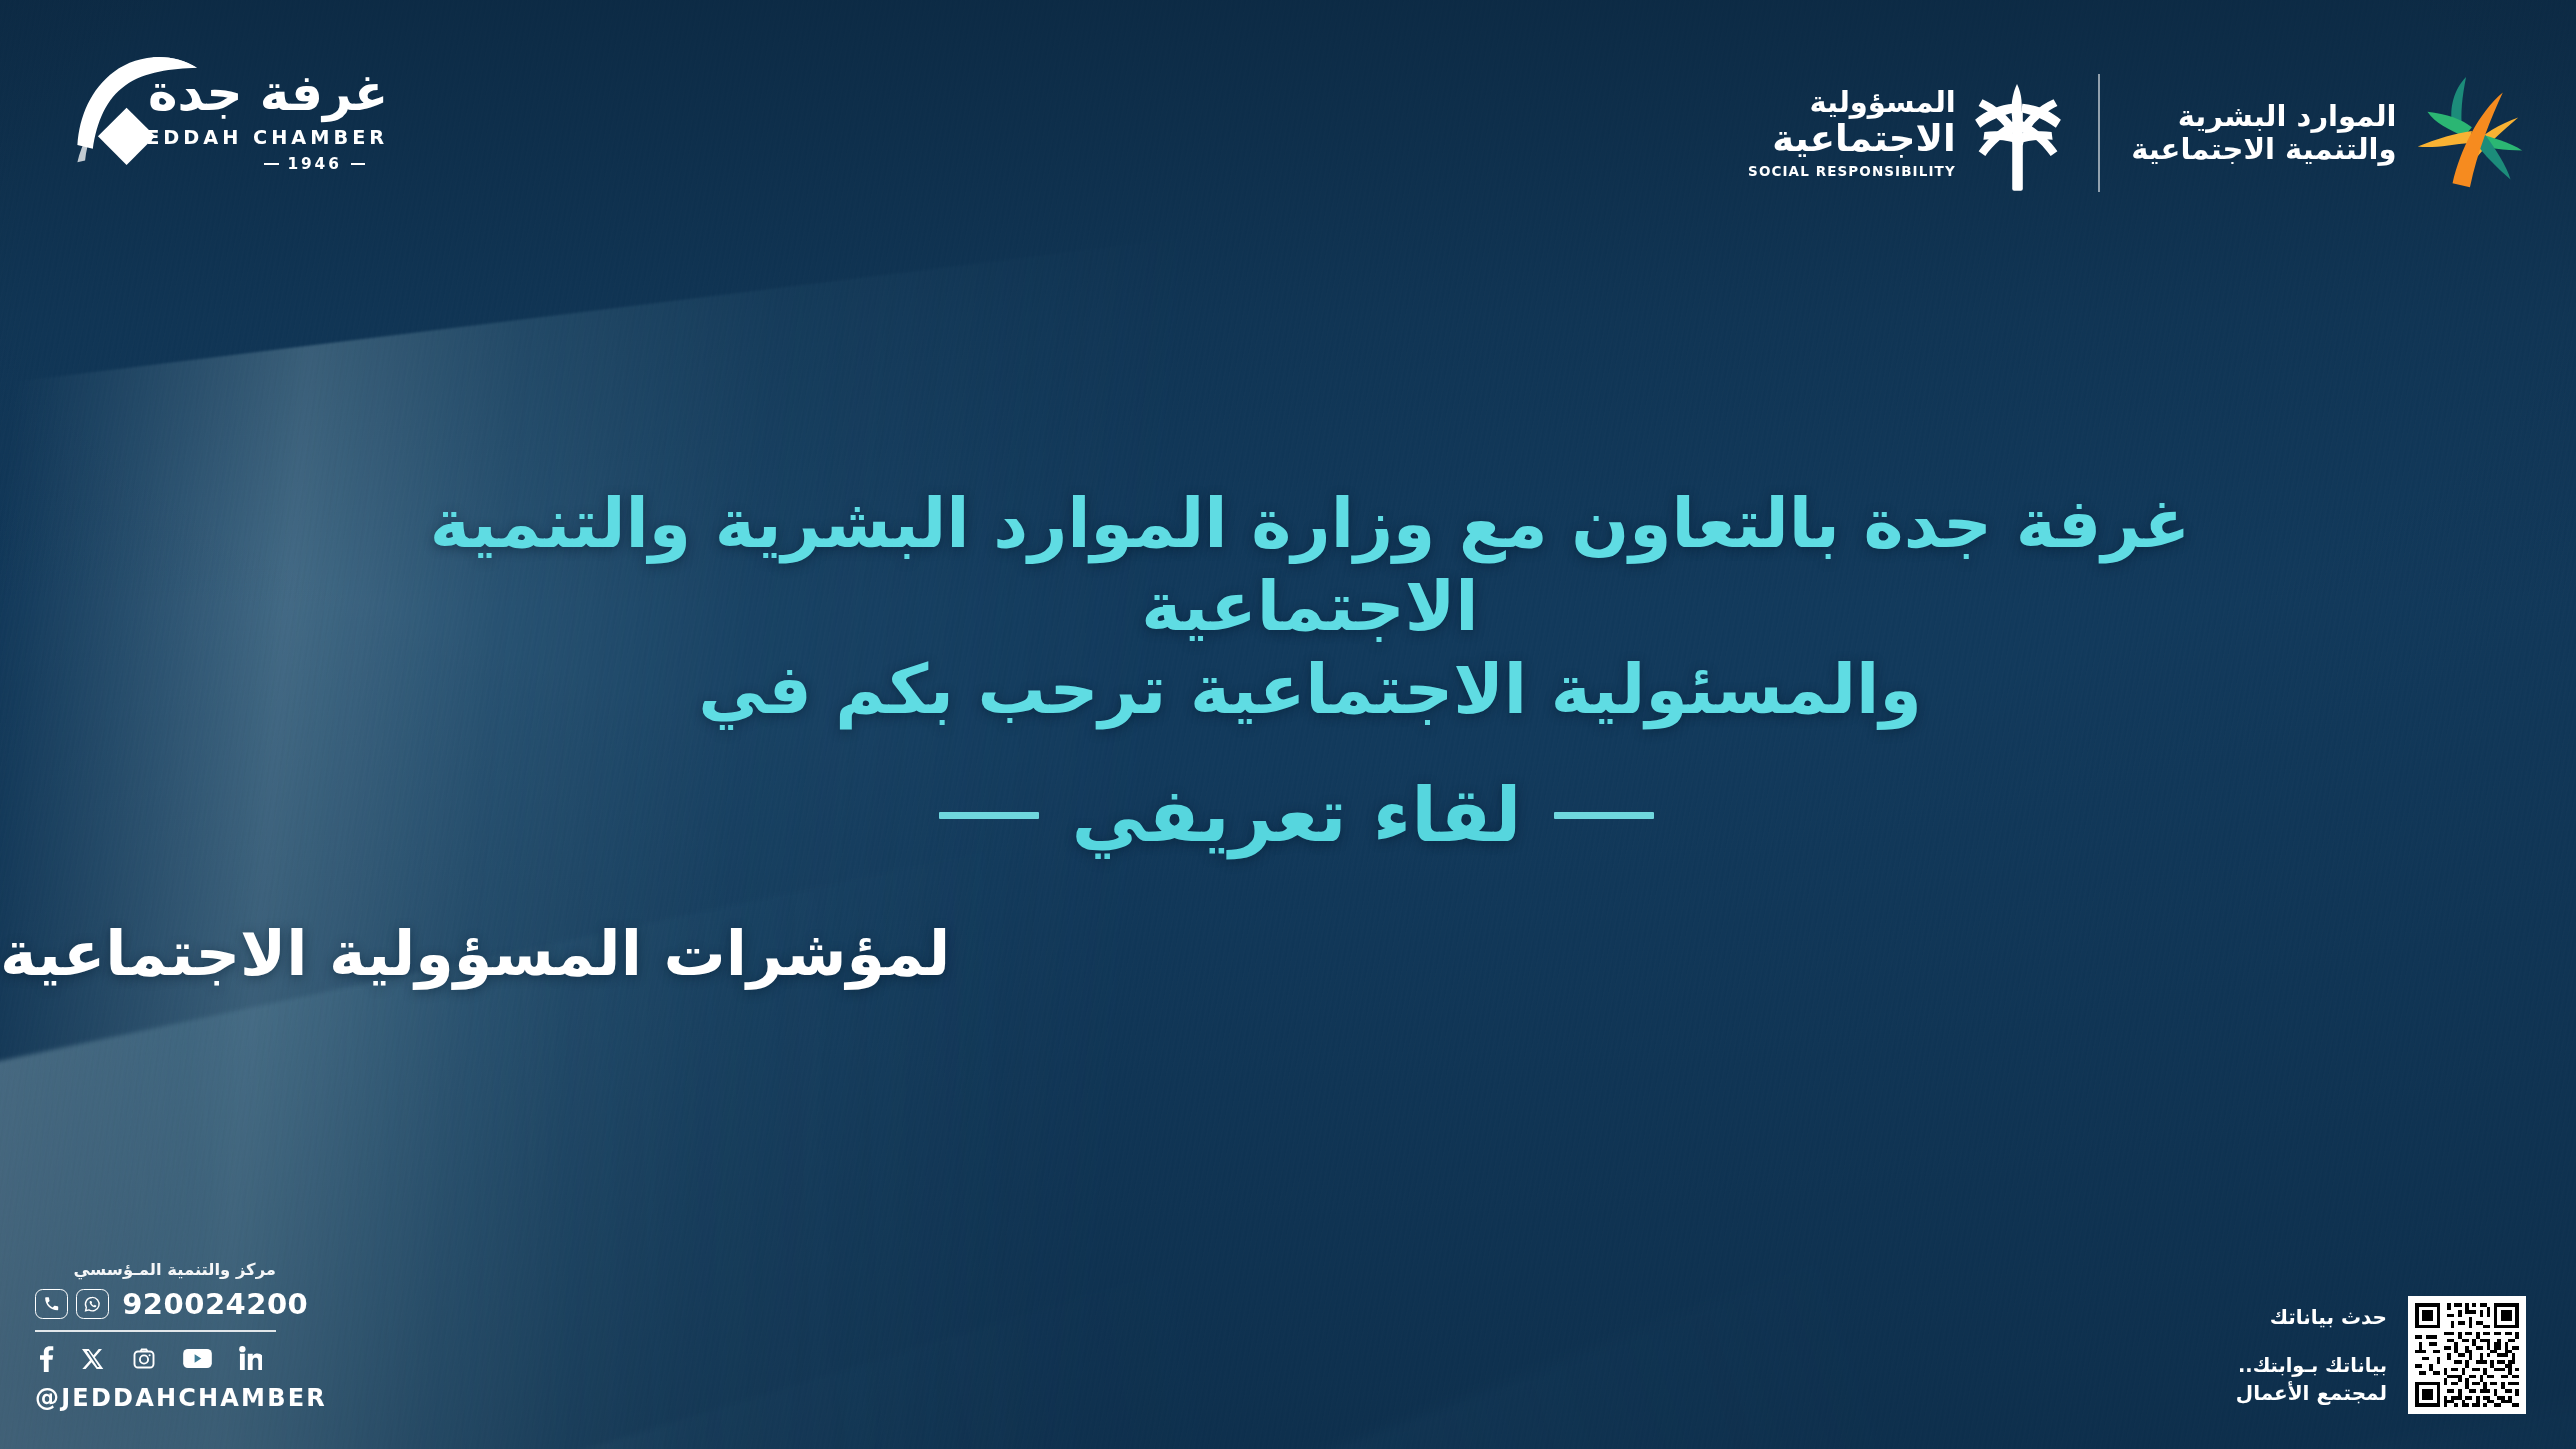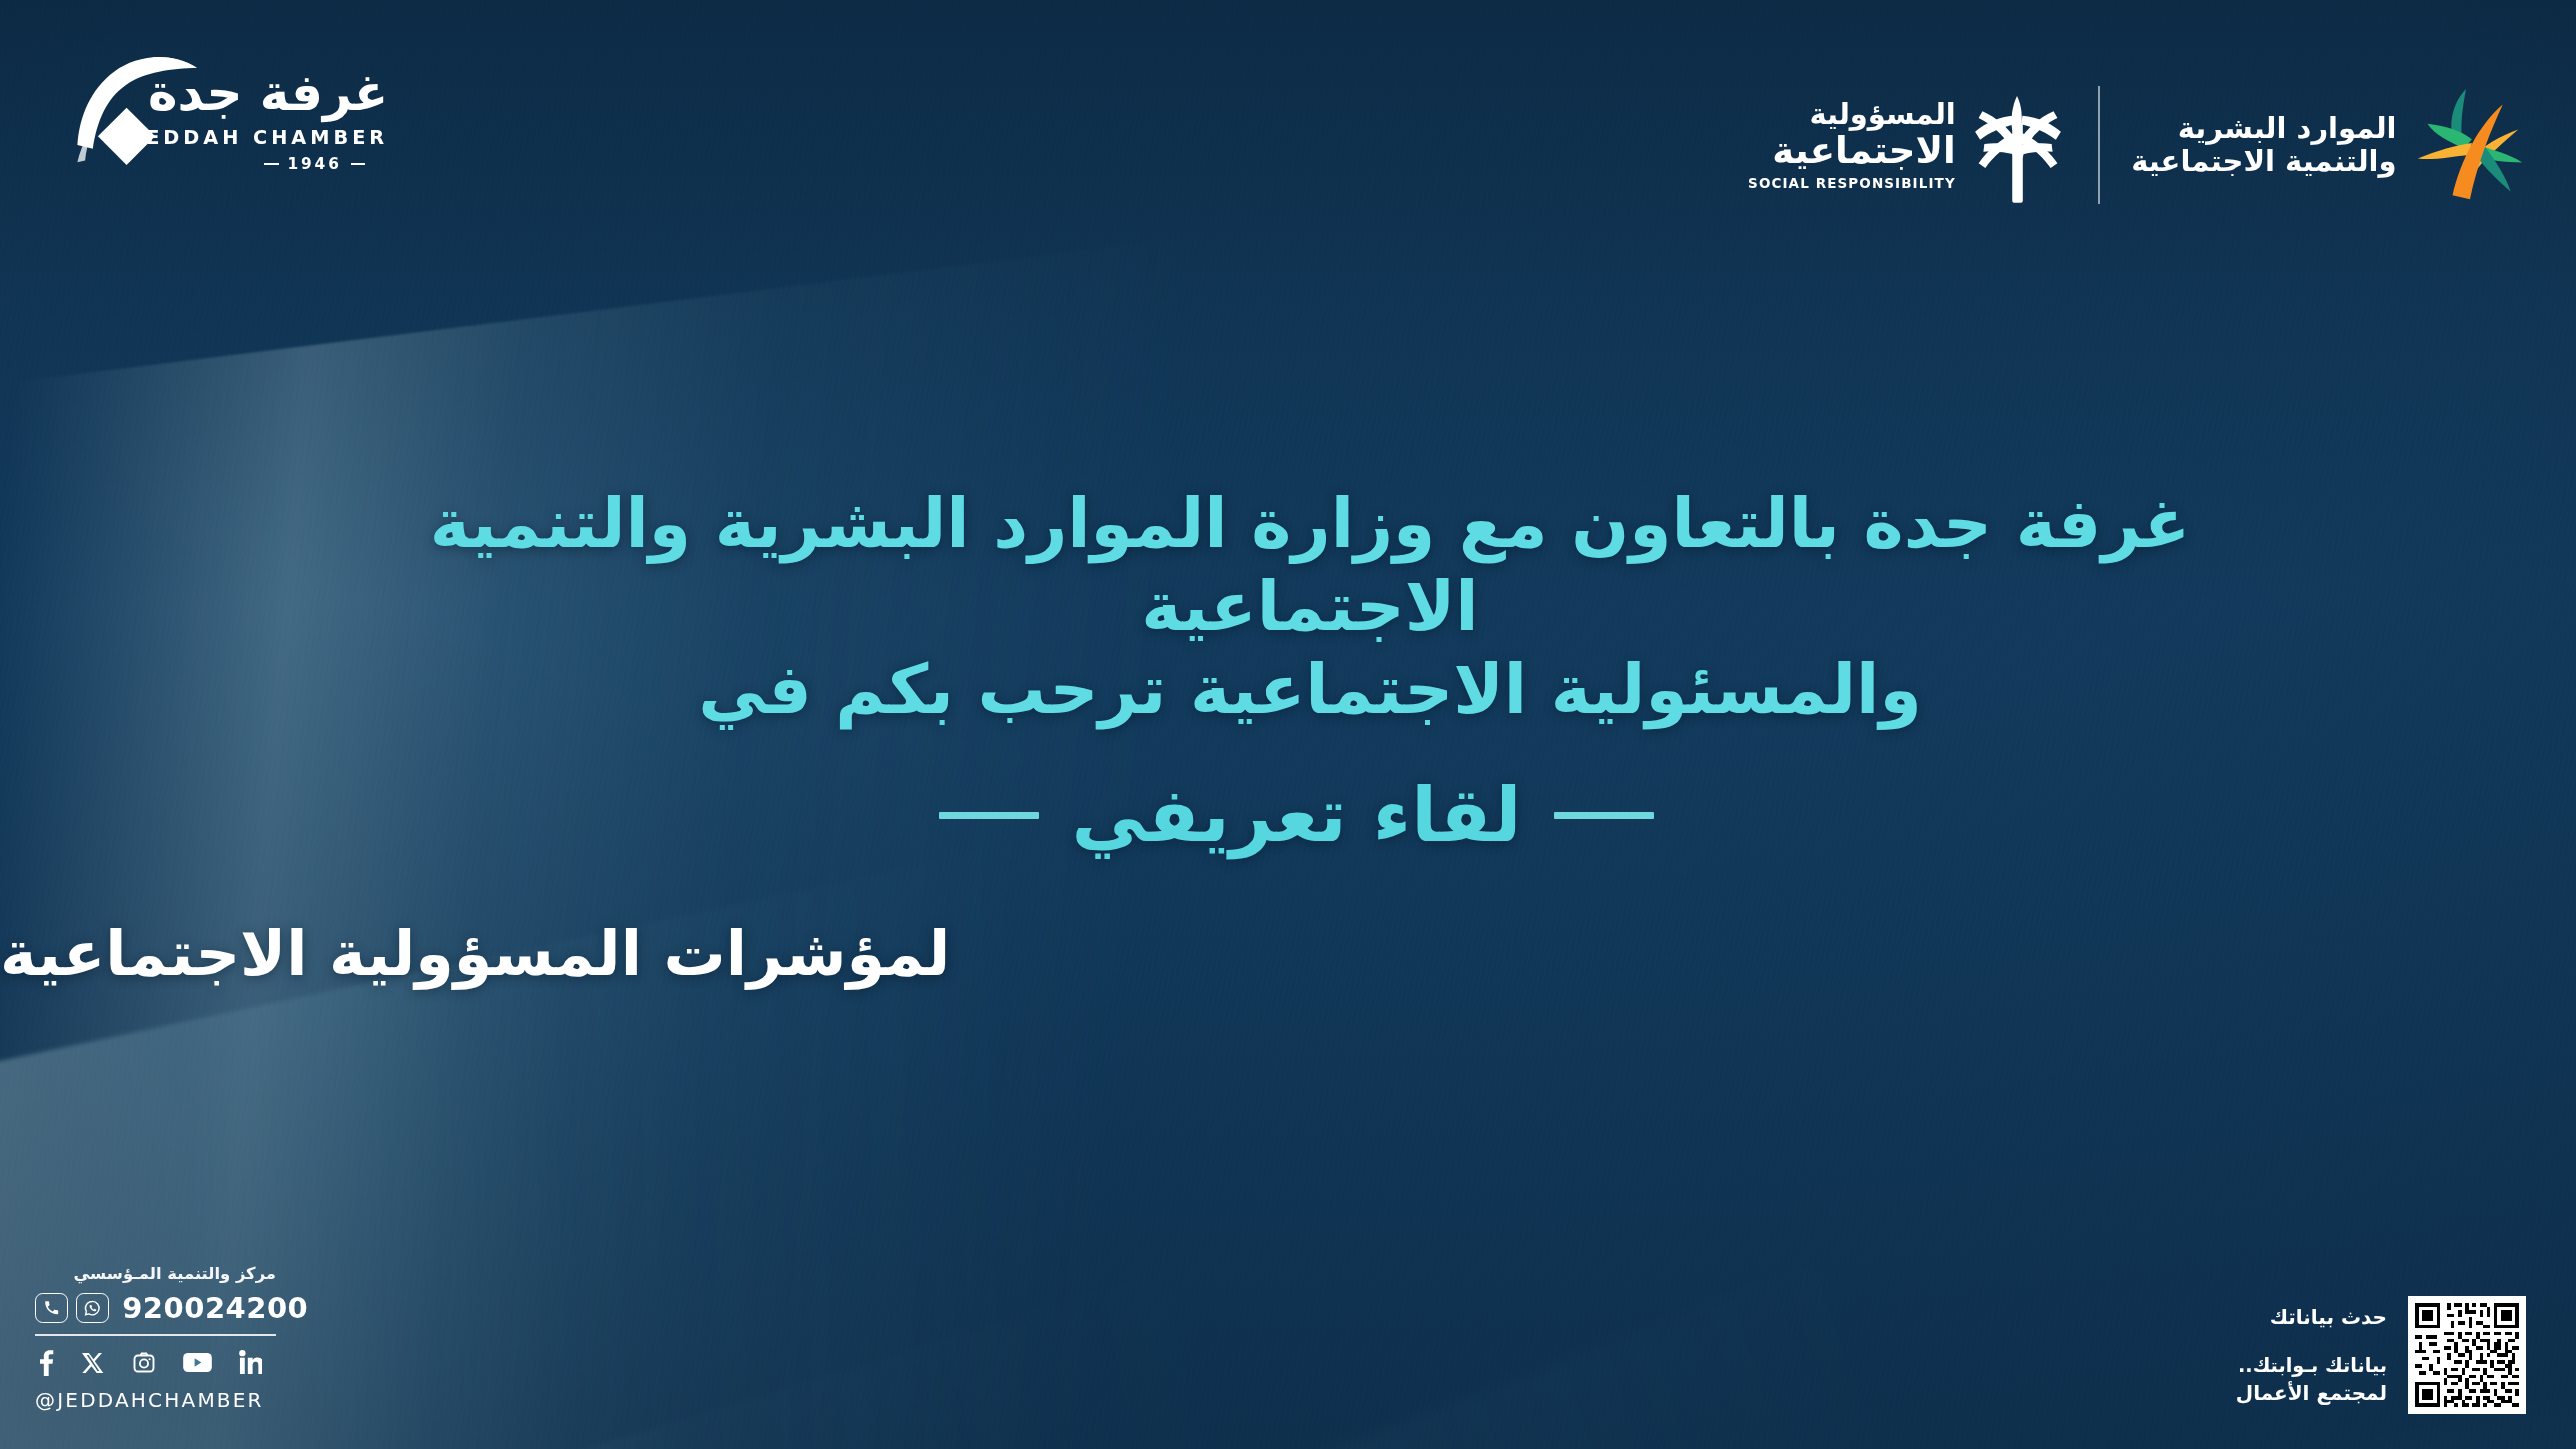--- a/index.html
+++ b/index.html
@@ -109,21 +109,21 @@
   }
   .jc-year{
     position:absolute;right:29px;top:118px;
     color:#fff;font-size:15.4px;font-weight:600;letter-spacing:2.9px;
     display:flex;align-items:center;gap:8.7px;
   }
   .jc-year .dash{display:inline-block;width:14.5px;height:1.9px;background:#fff;}
 
   
   #top-logos{
-    position:absolute;right:50px;top:72px;
+    position:absolute;right:50px;top:60px;
     display:flex;align-items:center;gap:0px;height:145px;
   }
   .logo-block{display:flex;align-items:center;gap:13.5px;}
   .logo-ar-txt{
     color:#fff;direction:rtl;text-align:right;line-height:1.12;
     font-weight:700;
   }
   .sr-line1{font-size:29px;}
   .sr-line2{font-size:37px;}
   .sr-en{font-size:13.5px;font-weight:700;letter-spacing:1.1px;margin-top:4.8px;}
@@ -172,21 +172,21 @@
   .phone-row{display:flex;align-items:center;gap:7.7px;margin-bottom:9px;}
   .ic-box{
     width:33px;height:30px;border:1.9px solid #fff;border-radius:7.7px;
     display:flex;align-items:center;justify-content:center;
   }
   .ic-box svg{display:block;}
   .phone-num{font-size:29px;font-weight:700;letter-spacing:0.5px;margin-left:5.8px;}
   .hrule{width:241px;height:1.9px;background:rgba(255,255,255,.85);margin:7.7px 0 13.5px 0;}
   .social-row{display:flex;align-items:center;gap:27px;margin-bottom:11.6px;padding-left:2.9px;}
   .social-row svg{display:block;}
-  .handle{font-size:20px;font-weight:400;letter-spacing:2.2px;}
+  .handle{font-size:24px;font-weight:700;letter-spacing:2.2px;}
 
   
   #qr-block{
     position:absolute;right:50px;bottom:35px;
     display:flex;align-items:center;gap:21px;
   }
   .qr-text{direction:rtl;text-align:right;color:#fff;}
   .qr-t1{font-size:20px;font-weight:600;margin-bottom:25px;letter-spacing:0.5px;}
   .qr-t2{font-size:19.3px;font-weight:600;letter-spacing:0.4px;}
   .qr-t3{font-size:20px;font-weight:700;margin-top:3.9px;}

